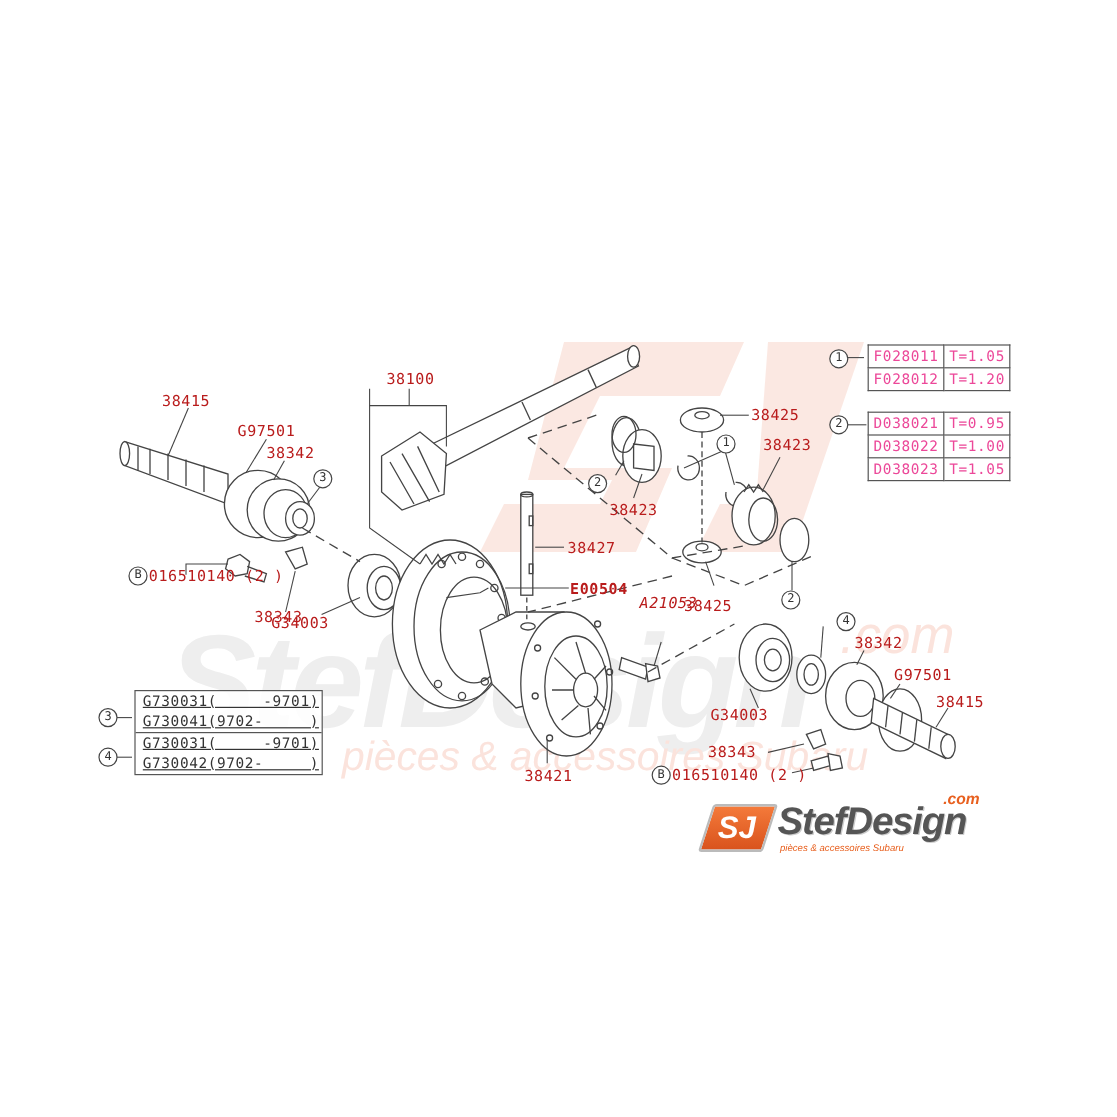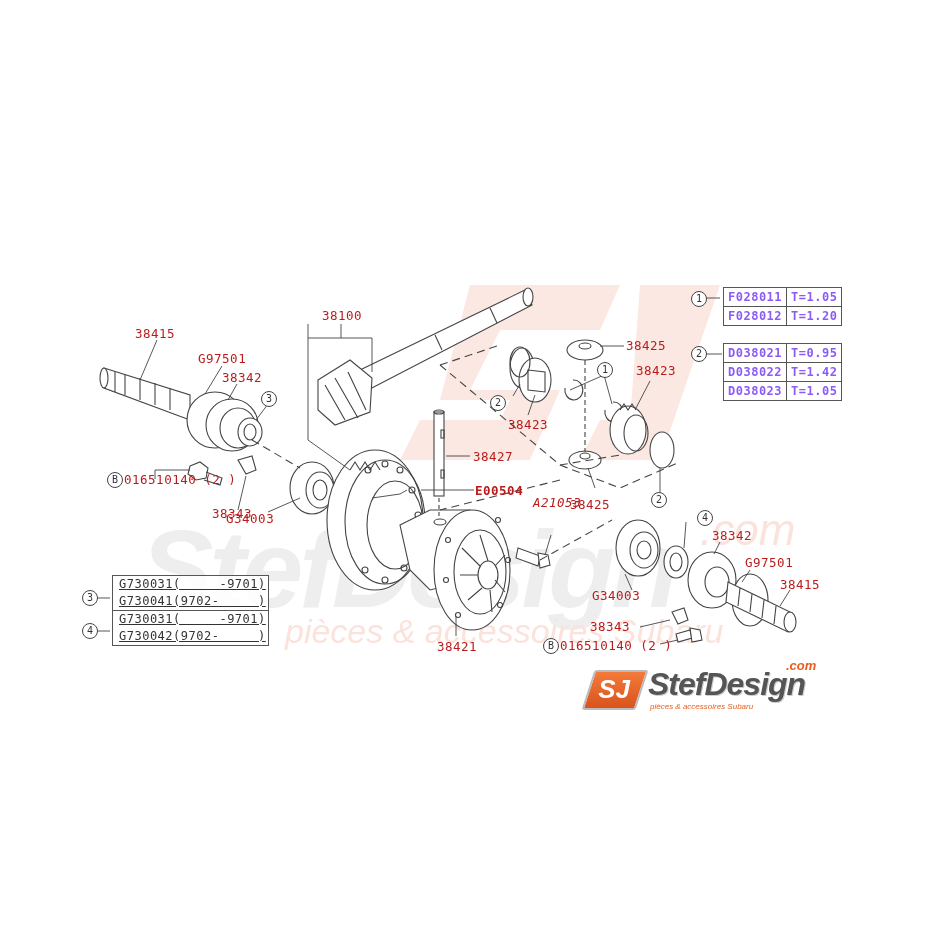--- a/index.html
+++ b/index.html
@@ -1,21 +1,21 @@
 <!DOCTYPE html>
 <html><head>
 <meta charset="utf-8">
 <style>
   html,body{margin:0;padding:0;background:#fff;}
   body{width:931px;height:931px;position:relative;overflow:hidden;font-family:"DejaVu Sans Mono","Liberation Mono",monospace;}
   .canvas{position:absolute;left:0;top:0;width:931px;height:931px;}
   svg{position:absolute;left:0;top:0;}
   .lbl{position:absolute;font-size:12.5px;color:#b91c1c;letter-spacing:0.5px;white-space:nowrap;line-height:14px;}
   .circ{position:absolute;width:14px;height:14px;border:1px solid #444;border-radius:50%;font-size:10px;line-height:14px;text-align:center;color:#333;background:#fff;}
-  table.spec{position:absolute;border-collapse:collapse;font-size:12px;color:#8b5cf6;background:#fff;font-weight:bold;}
+  table.spec{position:absolute;border-collapse:collapse;font-size:12px;color:#ec4899;background:#fff;}
   table.spec td{border:1px solid #555;padding:1px 4px;height:16px;line-height:16px;letter-spacing:0.5px;}
   .vbox{position:absolute;border:1px solid #555;background:rgba(255,255,255,0.85);font-size:12px;color:#333;letter-spacing:0.5px;}
   .vbox .row{height:17px;line-height:17px;padding:0 6px;white-space:pre;}
   .vbox .sep{border-top:1px solid #555;}
   .wm-big{position:absolute;font-family:"Liberation Sans",sans-serif;font-style:italic;font-weight:bold;color:#eeeeee;white-space:nowrap;}
   .wm-small{position:absolute;font-family:"Liberation Sans",sans-serif;font-style:italic;color:#fbe3dc;white-space:nowrap;}
   .logo{position:absolute;left:588px;top:664px;width:260px;height:50px;}
   .logo-badge{position:absolute;left:0;top:6px;width:50px;height:36px;background:linear-gradient(#f47a3a,#d9531d);transform:skewX(-18deg);border-radius:3px;border:2px solid #bbb;}
   .logo-badge span{position:absolute;left:8px;top:2px;font:bold italic 26px "Liberation Sans",sans-serif;color:#fff;transform:skewX(18deg);}
   .logo-name{position:absolute;left:60px;top:2px;font:bold italic 32px "Liberation Sans",sans-serif;color:#555;letter-spacing:-1px;text-shadow:1px 1px 0 #ccc;}
@@ -268,21 +268,21 @@
 
   <div class="circ" style="left:691px;top:346px;">2</div>
   <table class="spec" style="left:723px;top:307px;margin-top:36px;">
     <tbody>
         <tr>
       <td>D038021</td>
       <td>T=0.95</td>
     </tr>
     <tr>
       <td>D038022</td>
-      <td>T=1.42</td>
+      <td>T=1.00</td>
     </tr>
     <tr>
       <td>D038023</td>
       <td>T=1.05</td>
     </tr>
   </tbody>
     </table>
 
   <div class="circ" style="left:82px;top:590px;">3</div>
   <div class="circ" style="left:82px;top:623px;">4</div>

